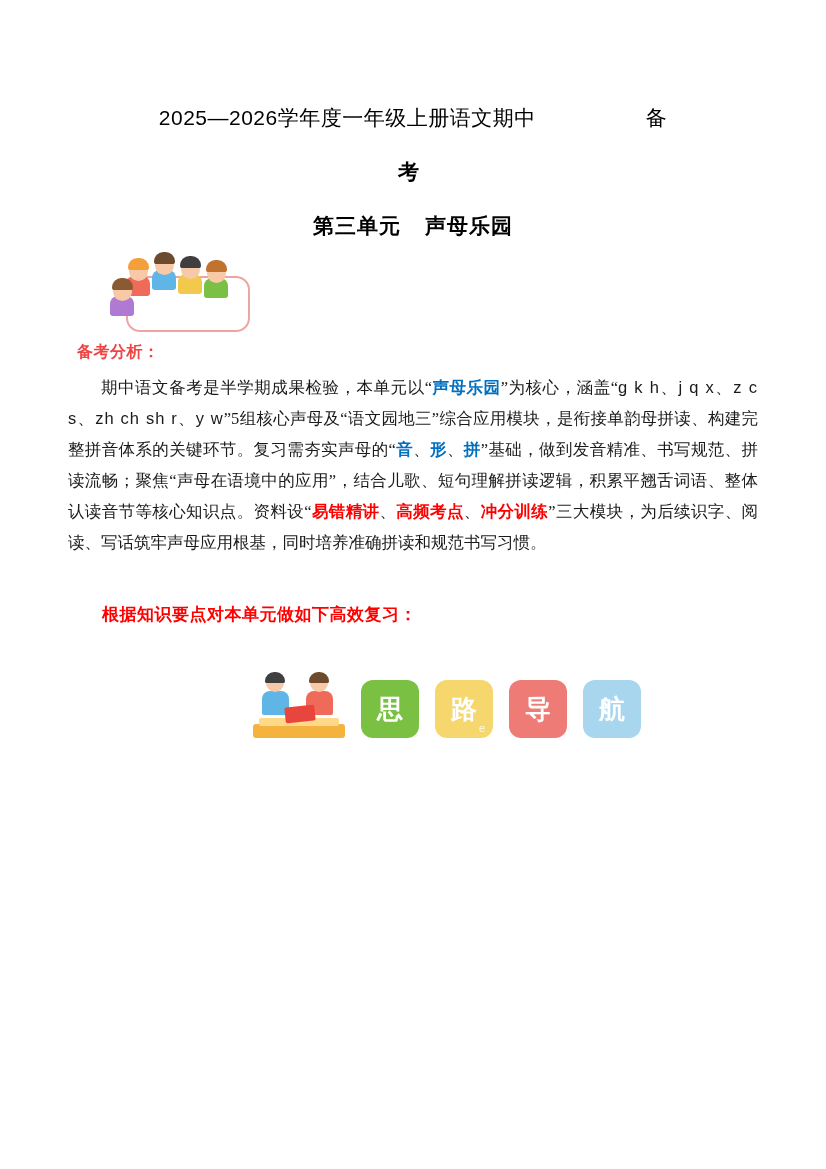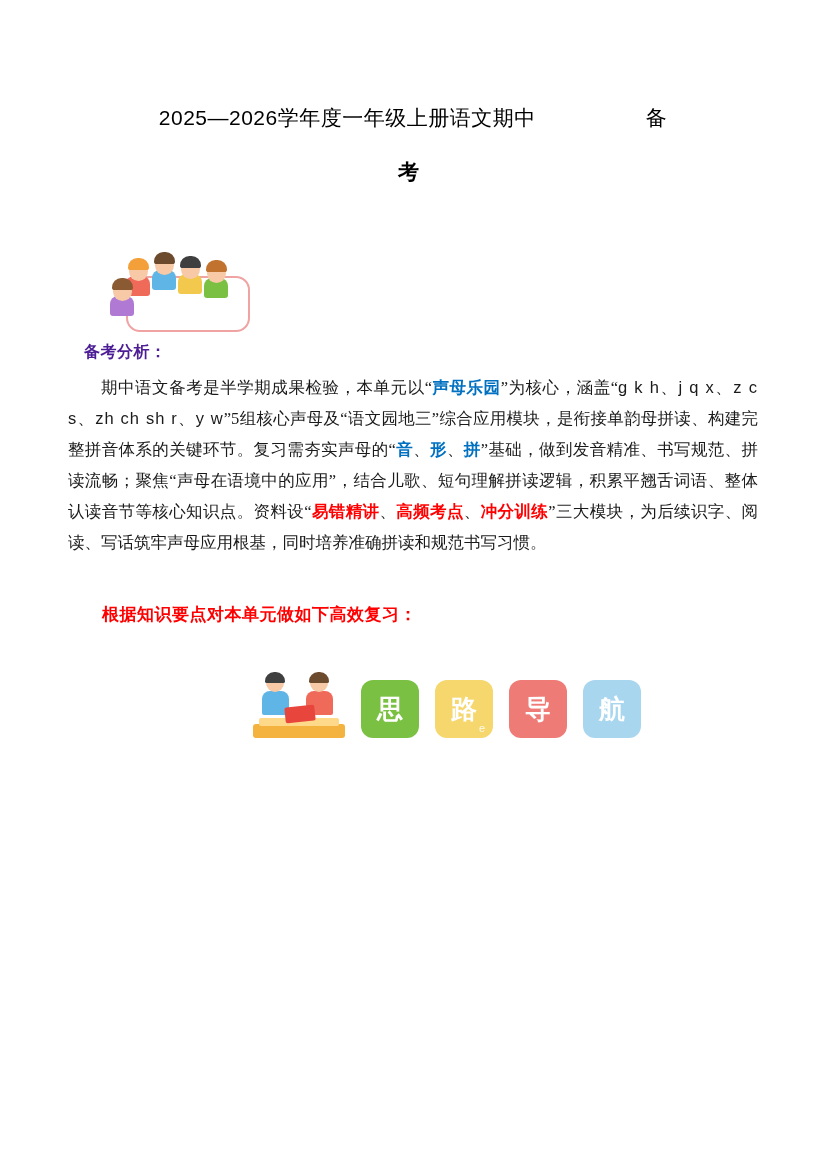--- a/index.html
+++ b/index.html
@@ -97,26 +97,26 @@
   }
   .kid .body {
     position: absolute;
     width: 24px; height: 20px;
     border-radius: 8px 8px 3px 3px;
   }
 
   
   .section-label {
     position: absolute;
-    left: 16px;
+    left: 9px;
     top: 242px;
     font-family: "Liberation Sans", sans-serif;
     font-weight: bold;
     font-size: 16px;
-    color: #4c1d95;
+    color: #ef4444;
     letter-spacing: 0.5px;
   }
 
   
   .para {
     position: absolute;
     left: 0;
     top: 272px;
     width: 690px;
     font-family: "Liberation Serif", serif;
@@ -245,20 +245,23 @@
 <div class="page">
 
   <div class="content">
 
     <div class="title-line1">
       <span>2025—2026学年度一年级上册语文期中</span><span class="spacer"></span><span>备</span>
     </div>
 
     <div class="title-line2">考</div>
 
+    <div class="title-line3">
+      <span>第三单元</span><span class="gap"></span><span>声母乐园</span>
+    </div>
 
     <div class="banner-wrap">
       <div class="banner-box"></div>
 
       <div class="kid" style="left:22px; top:10px;">
         <div class="body" style="left:0px; top:18px; background:#f06a5a;"></div>
         <div class="head" style="left:3px; top:4px; background:#f7c9a6;"></div>
         <div class="hair" style="left:2px; top:0px; background:#f4a03a;"></div>
       </div>
 

